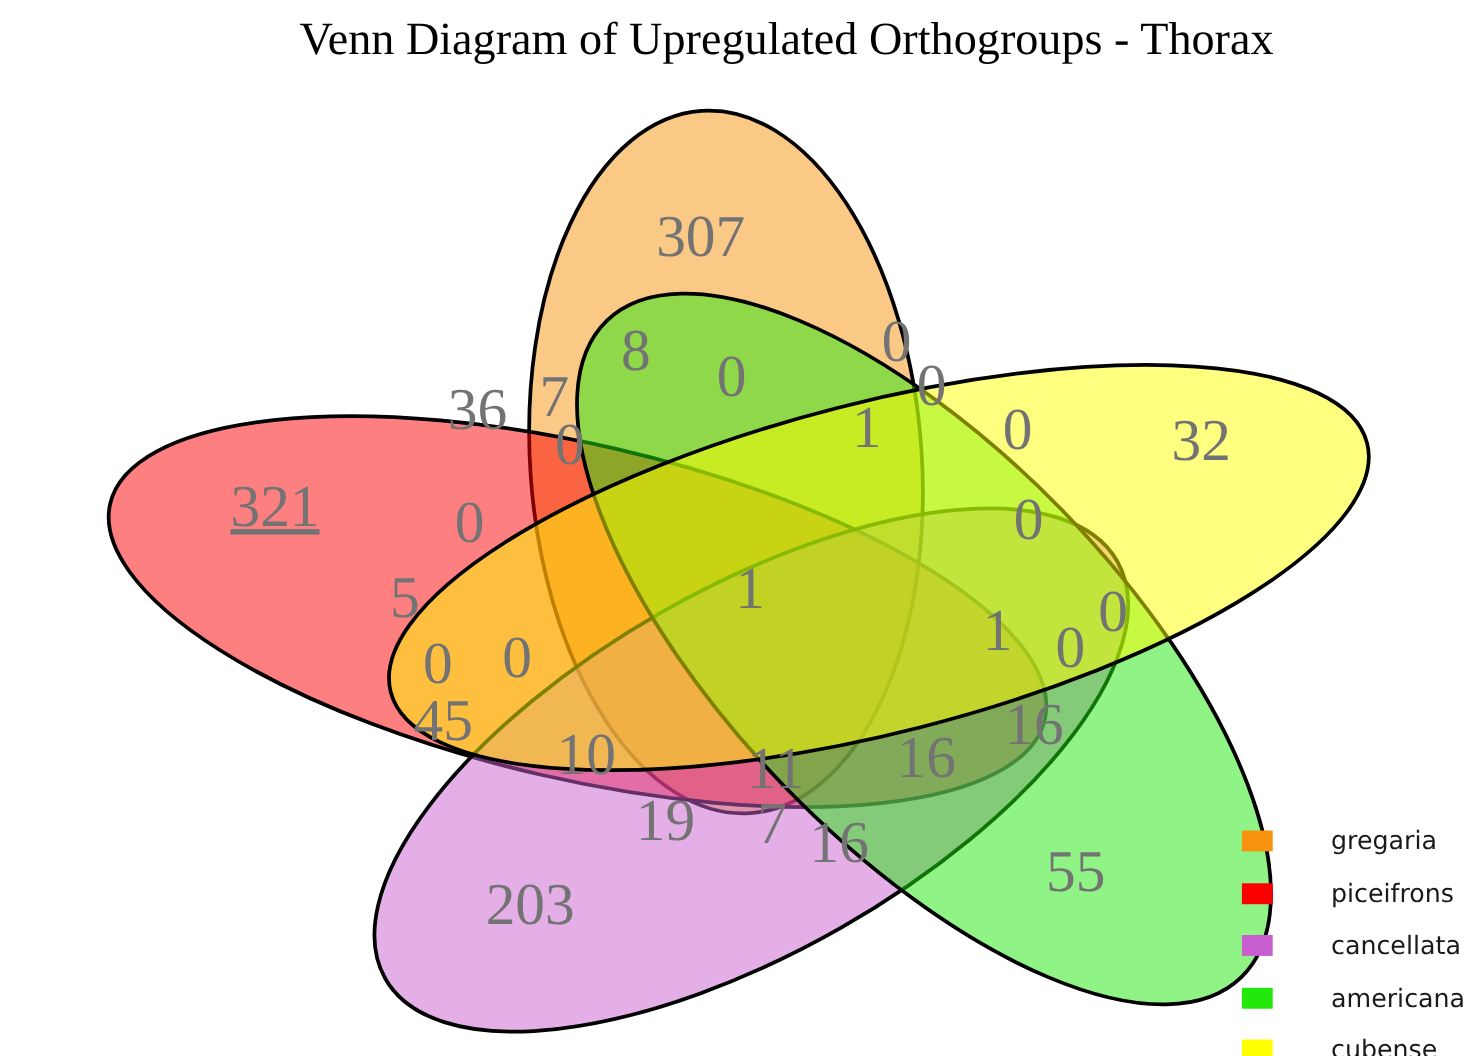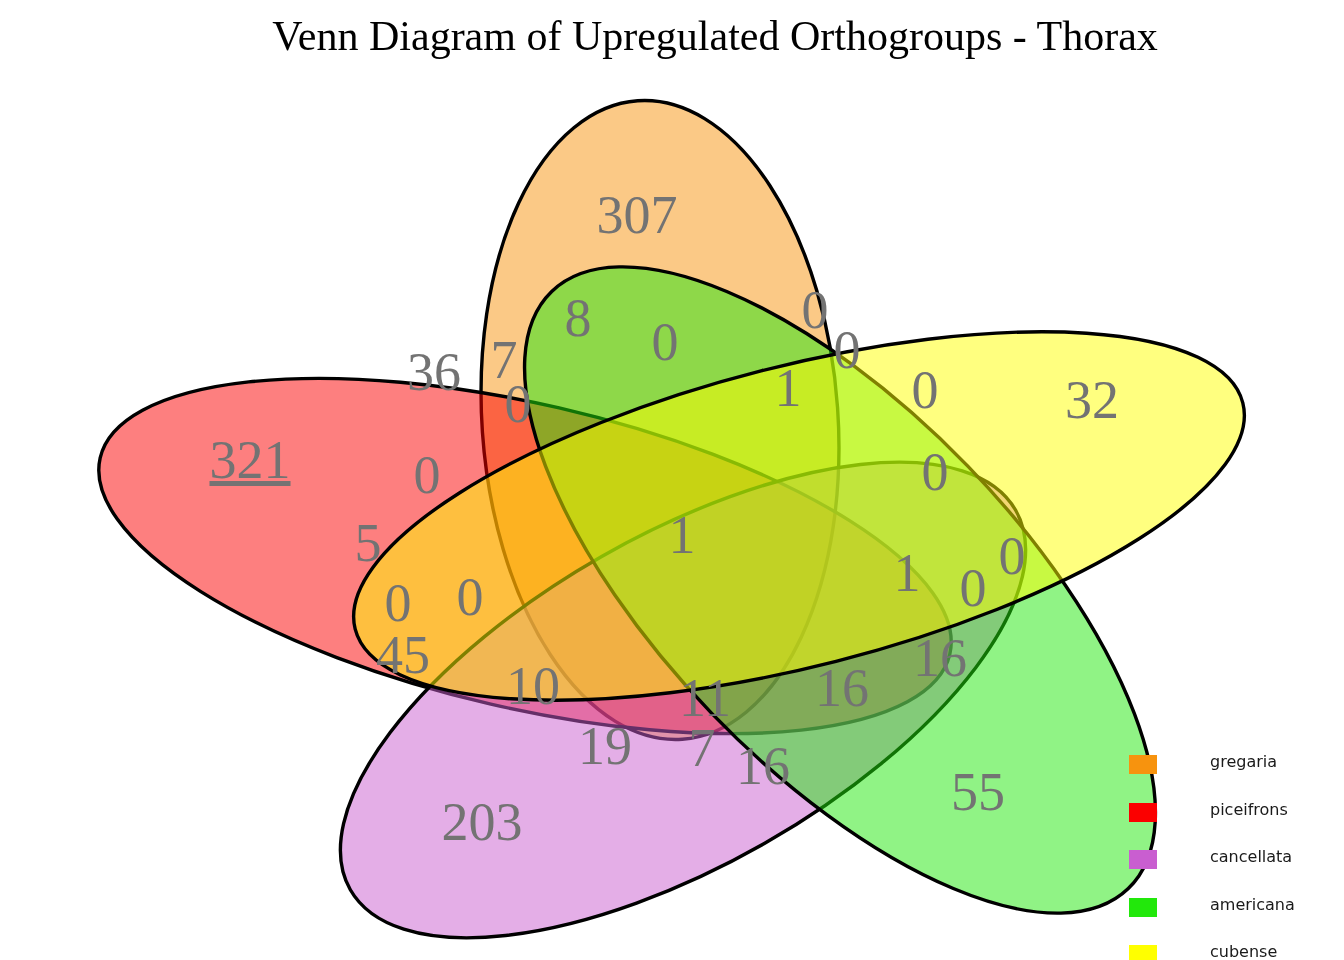--- a/index.html
+++ b/index.html
@@ -50,21 +50,21 @@
   }
   .legend-swatch {
     position: absolute;
     left: 0; top: 0;
     width: 28px; height: 19px;
   }
   .legend-label {
     position: absolute;
     left: 81px; top: -3px;
     font-family: "DejaVu Sans", "Liberation Sans", sans-serif;
-    font-size: 16px;
+    font-size: 23px;
     color: #1a1a1a;
     white-space: nowrap;
   }
 </style>
 </head>
 <body>
 
 <div class="canvas">
   <div class="title">Venn Diagram of Upregulated Orthogroups - Thorax</div>
   <svg class="venn" width="1344" height="960" viewBox="0 0 1344 960">

